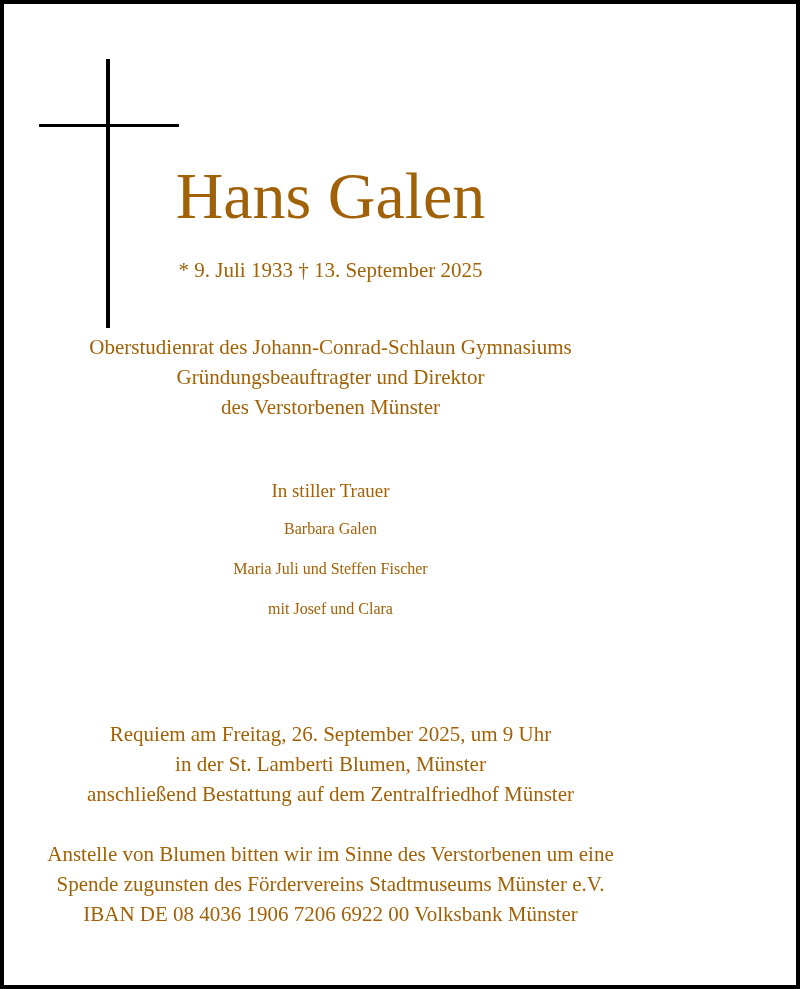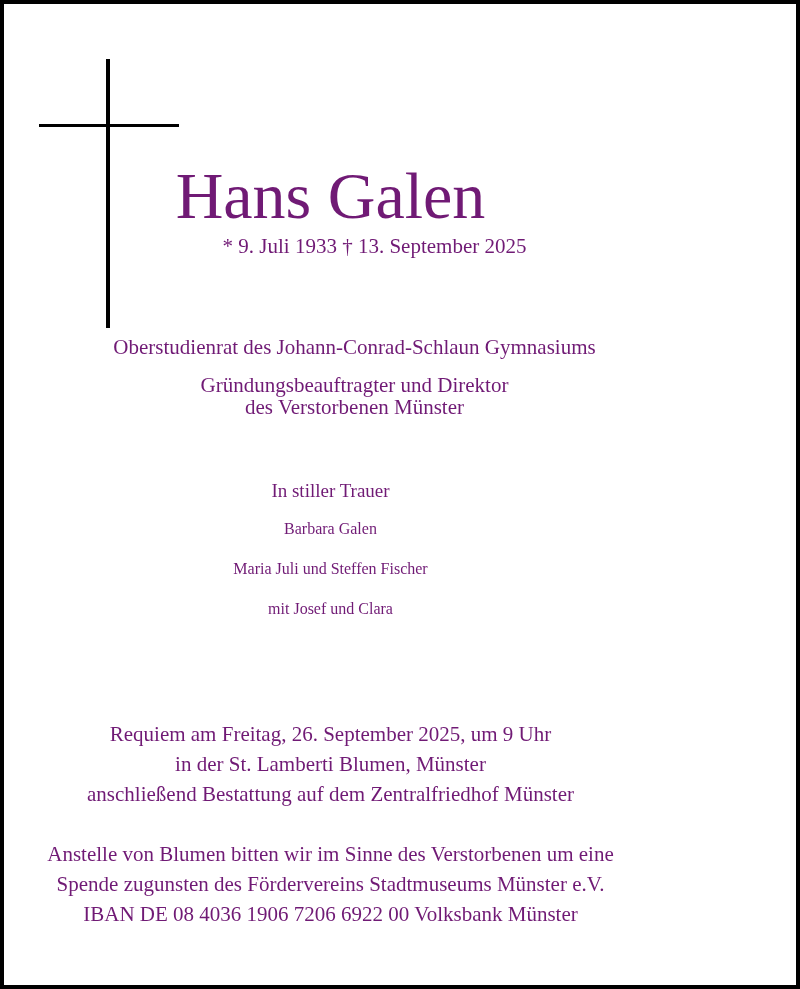--- a/index.html
+++ b/index.html
@@ -5,43 +5,43 @@
   html, body { margin:0; padding:0; background:#fff; }
   body { width:800px; height:989px; position:relative; overflow:hidden; }
   .frame {
     position:absolute; left:0; top:0; width:800px; height:989px;
     box-sizing:border-box; border:4px solid #000; background:#fff;
   }
   .cross-v { position:absolute; left:102px; top:55px; width:4px; height:269px; background:#000; }
   .cross-h { position:absolute; left:35px; top:120px; width:140px; height:3px; background:#000; }
   .t {
     position:absolute; left:0; width:661px; text-align:center;
-    font-family:"Liberation Serif", "DejaVu Serif", serif; color:#701a75;
+    font-family:"Liberation Serif", "DejaVu Serif", serif; color:#a16207;
     white-space:nowrap; line-height:1;
   }
   .name { top:163px; font-size:66px; }
-  .dates { top:236px; font-size:21px;margin-left:44px; }
-  .role { font-size:21px;margin-left:24px; }
+  .dates { top:260px; font-size:21px; }
+  .role { font-size:21px; }
   .mourn { top:481px; font-size:19px;text-align:center; }
   .family { font-size:16px; }
   .info { font-size:21px;margin-top:26px; }
 </style>
 </head>
 <body>
 
 <div class="frame">
   <div class="cross-v"></div>
   <div class="cross-h"></div>
 </div>
 
 <div class="t name">Hans Galen</div>
 <div class="t dates">* 9. Juli 1933 † 13. September 2025</div>
 
 <div class="t role" style="top:337px">Oberstudienrat des Johann-Conrad-Schlaun Gymnasiums</div>
-<div class="t role" style="top:375px">Gründungsbeauftragter und Direktor</div>
+<div class="t role" style="top:367px">Gründungsbeauftragter und Direktor</div>
 <div class="t role" style="top:397px">des Verstorbenen Münster</div>
 
 <div class="t mourn">In stiller Trauer</div>
 
 <div class="t family" style="top:521px">Barbara Galen</div>
 <div class="t family" style="top:561px">Maria Juli und Steffen Fischer</div>
 <div class="t family" style="top:601px">mit Josef und Clara</div>
 
 <div class="t info" style="top:698px">Requiem am Freitag, 26. September 2025, um 9 Uhr</div>
 <div class="t info" style="top:728px">in der St. Lamberti Blumen, Münster</div>

